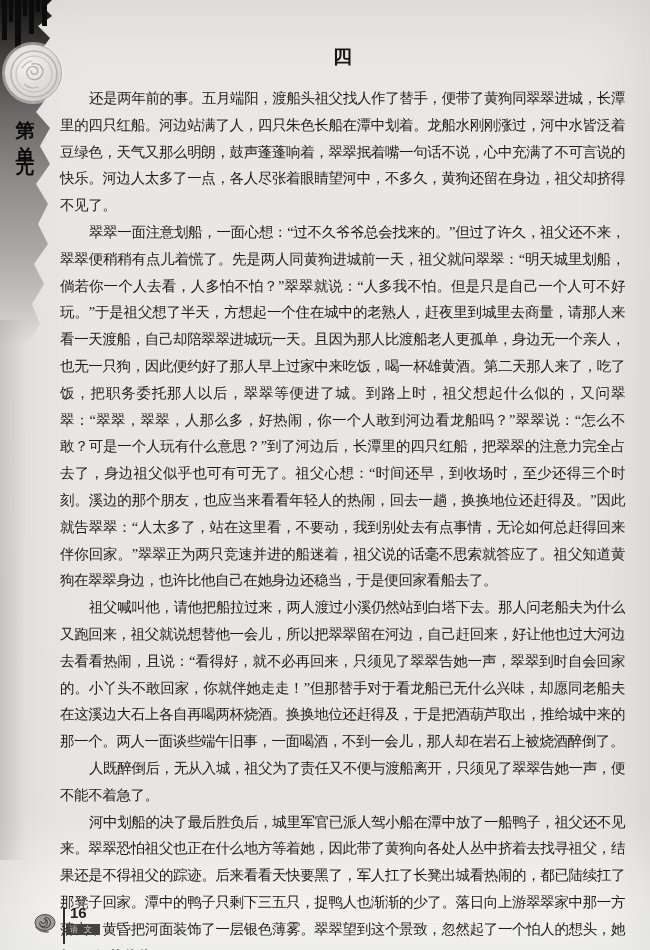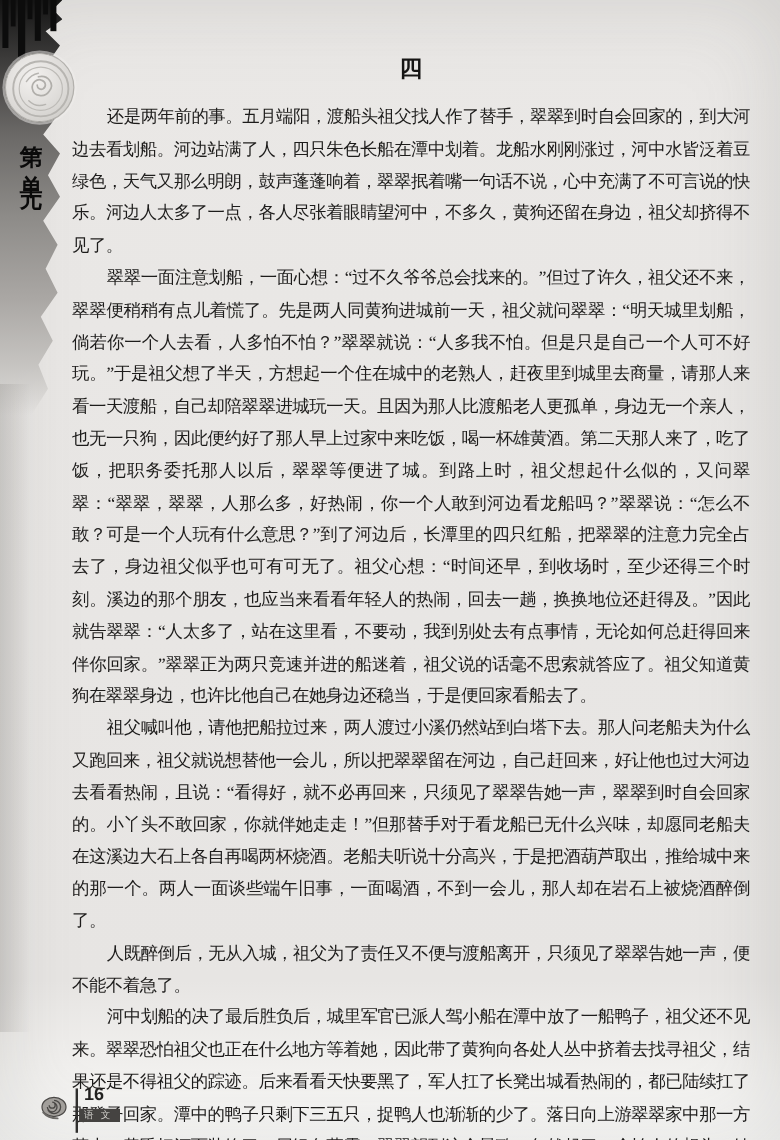--- a/index.html
+++ b/index.html
@@ -138,23 +138,23 @@
     </svg>
   </div>
 
   <div class="unit-label">第一单元</div>
 
   <div class="left-shade"></div>
 
   <div class="chapter-title">四</div>
 
   <div class="body-text">
-    <p>还是两年前的事。五月端阳，渡船头祖父找人作了替手，翠翠到时自会回家的，到大河边去看划船。河边站满了人，四只朱色长船在潭中划着。龙船水刚刚涨过，河中水皆泛着豆绿色，天气又那么明朗，鼓声蓬蓬响着，翠翠抿着嘴一句话不说，心中充满了不可言说的快乐。河边人太多了一点，各人尽张着眼睛望河中，不多久，黄狗还留在身边，祖父却挤得不见了。</p>
+    <p>还是两年前的事。五月端阳，渡船头祖父找人作了替手，便带了黄狗同翠翠进城，长潭里的四只红船。河边站满了人，四只朱色长船在潭中划着。龙船水刚刚涨过，河中水皆泛着豆绿色，天气又那么明朗，鼓声蓬蓬响着，翠翠抿着嘴一句话不说，心中充满了不可言说的快乐。河边人太多了一点，各人尽张着眼睛望河中，不多久，黄狗还留在身边，祖父却挤得不见了。</p>
     <p>翠翠一面注意划船，一面心想：“过不久爷爷总会找来的。”但过了许久，祖父还不来，翠翠便稍稍有点儿着慌了。先是两人同黄狗进城前一天，祖父就问翠翠：“明天城里划船，倘若你一个人去看，人多怕不怕？”翠翠就说：“人多我不怕。但是只是自己一个人可不好玩。”于是祖父想了半天，方想起一个住在城中的老熟人，赶夜里到城里去商量，请那人来看一天渡船，自己却陪翠翠进城玩一天。且因为那人比渡船老人更孤单，身边无一个亲人，也无一只狗，因此便约好了那人早上过家中来吃饭，喝一杯雄黄酒。第二天那人来了，吃了饭，把职务委托那人以后，翠翠等便进了城。到路上时，祖父想起什么似的，又问翠翠：“翠翠，翠翠，人那么多，好热闹，你一个人敢到河边看龙船吗？”翠翠说：“怎么不敢？可是一个人玩有什么意思？”到了河边后，长潭里的四只红船，把翠翠的注意力完全占去了，身边祖父似乎也可有可无了。祖父心想：“时间还早，到收场时，至少还得三个时刻。溪边的那个朋友，也应当来看看年轻人的热闹，回去一趟，换换地位还赶得及。”因此就告翠翠：“人太多了，站在这里看，不要动，我到别处去有点事情，无论如何总赶得回来伴你回家。”翠翠正为两只竞速并进的船迷着，祖父说的话毫不思索就答应了。祖父知道黄狗在翠翠身边，也许比他自己在她身边还稳当，于是便回家看船去了。</p>
-    <p>祖父喊叫他，请他把船拉过来，两人渡过小溪仍然站到白塔下去。那人问老船夫为什么又跑回来，祖父就说想替他一会儿，所以把翠翠留在河边，自己赶回来，好让他也过大河边去看看热闹，且说：“看得好，就不必再回来，只须见了翠翠告她一声，翠翠到时自会回家的。小丫头不敢回家，你就伴她走走！”但那替手对于看龙船已无什么兴味，却愿同老船夫在这溪边大石上各自再喝两杯烧酒。老船夫听说十分高兴，于是把酒葫芦取出，推给城中来的那一个。两人一面谈些端午旧事，一面喝酒，不到一会儿，那人却在岩石上被烧酒醉倒了。</p>
+    <p>祖父喊叫他，请他把船拉过来，两人渡过小溪仍然站到白塔下去。那人问老船夫为什么又跑回来，祖父就说想替他一会儿，所以把翠翠留在河边，自己赶回来，好让他也过大河边去看看热闹，且说：“看得好，就不必再回来，只须见了翠翠告她一声，翠翠到时自会回家的。小丫头不敢回家，你就伴她走走！”但那替手对于看龙船已无什么兴味，却愿同老船夫在这溪边大石上各自再喝两杯烧酒。换换地位还赶得及，于是把酒葫芦取出，推给城中来的那一个。两人一面谈些端午旧事，一面喝酒，不到一会儿，那人却在岩石上被烧酒醉倒了。</p>
     <p>人既醉倒后，无从入城，祖父为了责任又不便与渡船离开，只须见了翠翠告她一声，便不能不着急了。</p>
     <p>河中划船的决了最后胜负后，城里军官已派人驾小船在潭中放了一船鸭子，祖父还不见来。翠翠恐怕祖父也正在什么地方等着她，因此带了黄狗向各处人丛中挤着去找寻祖父，结果还是不得祖父的踪迹。后来看看天快要黑了，军人扛了长凳出城看热闹的，都已陆续扛了那凳子回家。潭中的鸭子只剩下三五只，捉鸭人也渐渐的少了。落日向上游翠翠家中那一方落去，黄昏把河面装饰了一层银色薄雾。翠翠望到这个景致，忽然起了一个怕人的想头，她想：“假若爷爷死了？”</p>
   </div>
 
   <div class="footer">
     <div class="shell">
       <svg width="27" height="21" viewBox="0 0 27 21">
         <ellipse cx="14" cy="9.5" rx="10" ry="8" fill="#a29f9b" stroke="#4a4846" stroke-width="1"></ellipse>
         <path d="M14 9.5 m0 -5.5 a5.5 5.5 0 1 1 -5.5 5.5 a4 4 0 1 0 4 -4 a2.5 2.5 0 1 1 -2.5 2.5" fill="none" stroke="#4a4846" stroke-width="1.1"></path>
         <path d="M5 14 q 4 5 12 5" fill="none" stroke="#6b6966" stroke-width="1.6" stroke-linecap="round"></path>

